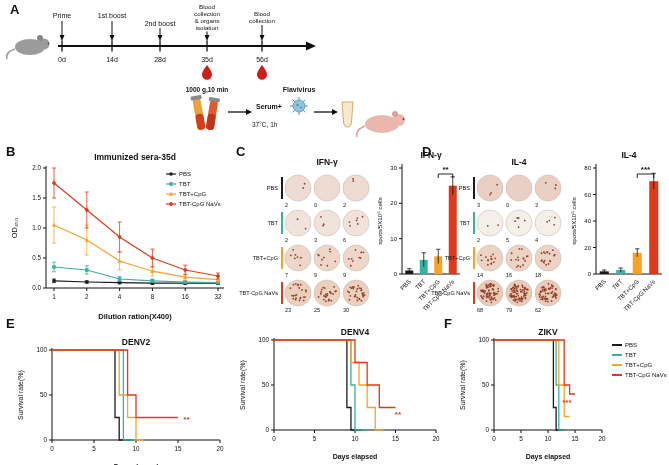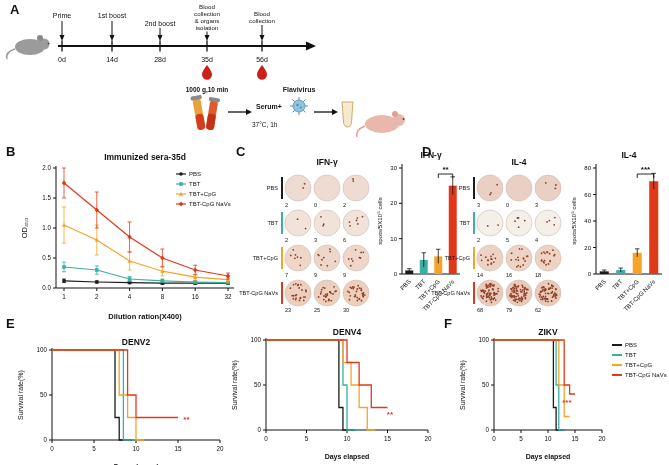--- a/index.html
+++ b/index.html
@@ -121,21 +121,21 @@
       <circle cx="41.5" cy="13" r="0.9" fill="#444"></circle>
     </g>
   </svg>
 
   <div class="plabel" style="left:6px;top:144px">B</div>
   <div class="plabel" style="left:236px;top:144px">C</div>
   <div class="plabel" style="left:422px;top:144px">D</div>
   <div class="plabel" style="left:6px;top:316px">E</div>
   <div class="plabel" style="left:444px;top:316px">F</div>
 
-  <div class="host" style="left:18px;top:150px;width:224px;height:172px"><svg width="224" height="172">
+  <div class="host" style="left:8px;top:150px;width:224px;height:172px"><svg width="224" height="172">
         <line x1="38" y1="16" x2="38" y2="138" stroke="#111" stroke-width="1"></line>
         <line x1="38" y1="138" x2="216" y2="138" stroke="#111" stroke-width="1"></line>
         <line x1="35" y1="138" x2="38" y2="138" stroke="#111" stroke-width="1"></line>
         <text x="33" y="140" font-size="6.3" text-anchor="end" fill="#111">0.0</text>
         <line x1="35" y1="108" x2="38" y2="108" stroke="#111" stroke-width="1"></line>
         <text x="33" y="110" font-size="6.3" text-anchor="end" fill="#111">0.5</text>
         <line x1="35" y1="78" x2="38" y2="78" stroke="#111" stroke-width="1"></line>
         <text x="33" y="80" font-size="6.3" text-anchor="end" fill="#111">1.0</text>
         <line x1="35" y1="48" x2="38" y2="48" stroke="#111" stroke-width="1"></line>
         <text x="33" y="50" font-size="6.3" text-anchor="end" fill="#111">1.5</text>
@@ -818,21 +818,21 @@
         <text x="206" y="115" font-size="6.3" text-anchor="middle" fill="#111">20</text>
         <text x="122" y="9" font-size="8.5" text-anchor="middle" fill="#111" font-weight="bold">DENV2</text>
         <text x="122" y="133" font-size="7" text-anchor="middle" fill="#111" font-weight="bold">Days elapsed</text>
         <text x="9" y="59" font-size="7" text-anchor="middle" fill="#111" transform="rotate(-90 9 59)">Survival rate(%)</text>
         <polyline points="38,14 101,14 101,81.5 105.2,81.5 105.2,104 117.8,104" fill="none" stroke="#1b1b1b" stroke-width="1.3"></polyline>
         <polyline points="38,14 109.4,14 109.4,104 122,104" fill="none" stroke="#3ab0a2" stroke-width="1.3"></polyline>
         <polyline points="38,14 105.2,14 105.2,59 113.6,59 113.6,81.5 122,81.5 122,104 130.4,104" fill="none" stroke="#f5a32a" stroke-width="1.3"></polyline>
         <polyline points="38,14 113.6,14 113.6,59 122,59 122,81.5 164,81.5" fill="none" stroke="#e0391a" stroke-width="1.3"></polyline>
         <text x="172.4" y="86" font-size="8" text-anchor="middle" fill="#e0391a" font-weight="bold">**</text>
       </svg></div>
-  <div class="host" style="left:228px;top:326px;width:206px;height:136px"><svg width="206" height="136">
+  <div class="host" style="left:236px;top:326px;width:206px;height:136px"><svg width="206" height="136">
         <line x1="38" y1="12" x2="38" y2="104" stroke="#111" stroke-width="1"></line>
         <line x1="38" y1="104" x2="200" y2="104" stroke="#111" stroke-width="1"></line>
         <line x1="35" y1="104" x2="38" y2="104" stroke="#111" stroke-width="1"></line>
         <text x="33" y="106" font-size="6.3" text-anchor="end" fill="#111">0</text>
         <line x1="35" y1="59" x2="38" y2="59" stroke="#111" stroke-width="1"></line>
         <text x="33" y="61" font-size="6.3" text-anchor="end" fill="#111">50</text>
         <line x1="35" y1="14" x2="38" y2="14" stroke="#111" stroke-width="1"></line>
         <text x="33" y="16" font-size="6.3" text-anchor="end" fill="#111">100</text>
         <line x1="38" y1="104" x2="38" y2="107" stroke="#111" stroke-width="1"></line>
         <text x="38" y="115" font-size="6.3" text-anchor="middle" fill="#111">0</text>

